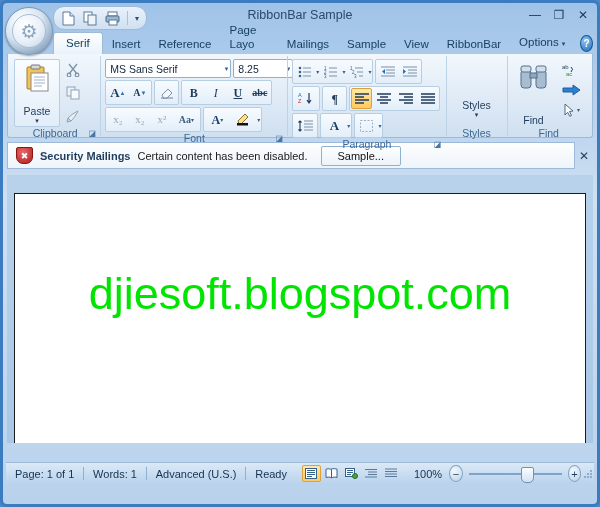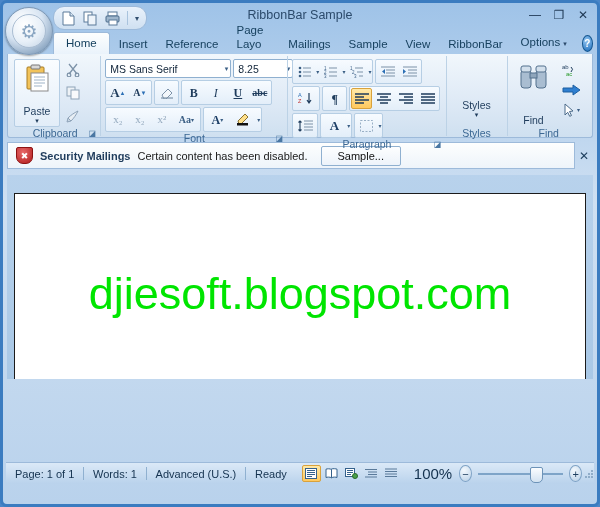--- a/index.html
+++ b/index.html
@@ -125,21 +125,21 @@
   .sectitle{font-size:11px;font-weight:bold;color:#1f3c5c;}
   .sectext{font-size:11px;color:#1a1a1a;}
   .optbtn{
     margin-left:6px;font-size:11px;color:#111;padding:3px 16px;
     background:linear-gradient(#fdfeff,#edf3fa);border:1px solid #8fb0d0;
     border-radius:2px;cursor:pointer;
   }
   .secclose{width:18px;text-align:center;font-size:12px;color:#20405f;cursor:pointer;}
   
   .docarea{
-    position:relative;margin:6px 4px 0 4px;height:204px;
+    position:relative;margin:6px 4px 0 4px;height:268px;
     background:linear-gradient(#b8d2ec,#a9c8e6);
     display:flex;align-items:flex-start;justify-content:center;padding-top:18px;
     box-sizing:border-box;overflow:hidden;
   }
   .page{
     width:572px;height:258px;background:#fff;border:1px solid #1b1b1b;
     box-sizing:border-box;
   }
   .watermark{
     position:absolute;left:0;right:0;top:96px;text-align:center;
@@ -155,21 +155,21 @@
   }
   .st-item{padding:0 9px;white-space:nowrap;cursor:default;}
   .st-sep{width:1px;height:13px;background:#8fb0d0;}
   .st-spacer{flex:1;}
   .viewbtns{display:flex;gap:1px;padding:0 6px;align-items:center;}
   .vb{
     width:17px;height:15px;display:flex;align-items:center;justify-content:center;
     font-size:10px;color:#1f3c5c;border:1px solid transparent;border-radius:2px;cursor:pointer;
   }
   .vb.on{background:linear-gradient(#ffe9a8,#ffc95e);border-color:#d9a23c;}
-  .zoomlbl{padding:0 7px;font-size:15px;text-align:center;}
+  .zoomlbl{padding:0 7px;font-size:11px;text-align:center;}
   .zbtn{
     width:15px;height:15px;border-radius:50%;display:flex;align-items:center;
     justify-content:center;font-size:11px;color:#204060;
     background:radial-gradient(circle at 35% 30%,#f4f9fd,#b9d0e6);
     border:1px solid #7fa3c6;cursor:pointer;
   }
   .zslider{position:relative;width:120px;height:15px;margin:0 6px;cursor:pointer;}
   .ztrack{position:absolute;top:7px;left:0;right:0;height:2px;background:#7ea4c8;}
   .zhandle{
     position:absolute;left:52px;top:1px;width:11px;height:14px;
@@ -219,21 +219,21 @@
     <div class="wintitle">RibbonBar Sample</div>
 
     <div class="winbtns">
       <div class="winbtn">—</div>
       <div class="winbtn">❐</div>
       <div class="winbtn">✕</div>
     </div>
   </div>
 
   <div class="tabrow">
-    <div class="tab active">Home</div>
+    <div class="tab active">Serif</div>
     <div class="tab">Insert</div>
     <div class="tab">Reference</div>
     <div class="tab">Page Layo</div>
     <div class="tab">Mailings</div>
     <div class="tab">Sample</div>
     <div class="tab">View</div>
     <div class="tab">RibbonBar</div>
     <div class="tab">
       <span>Options</span><span class="optdrop">▾</span>
     </div>

